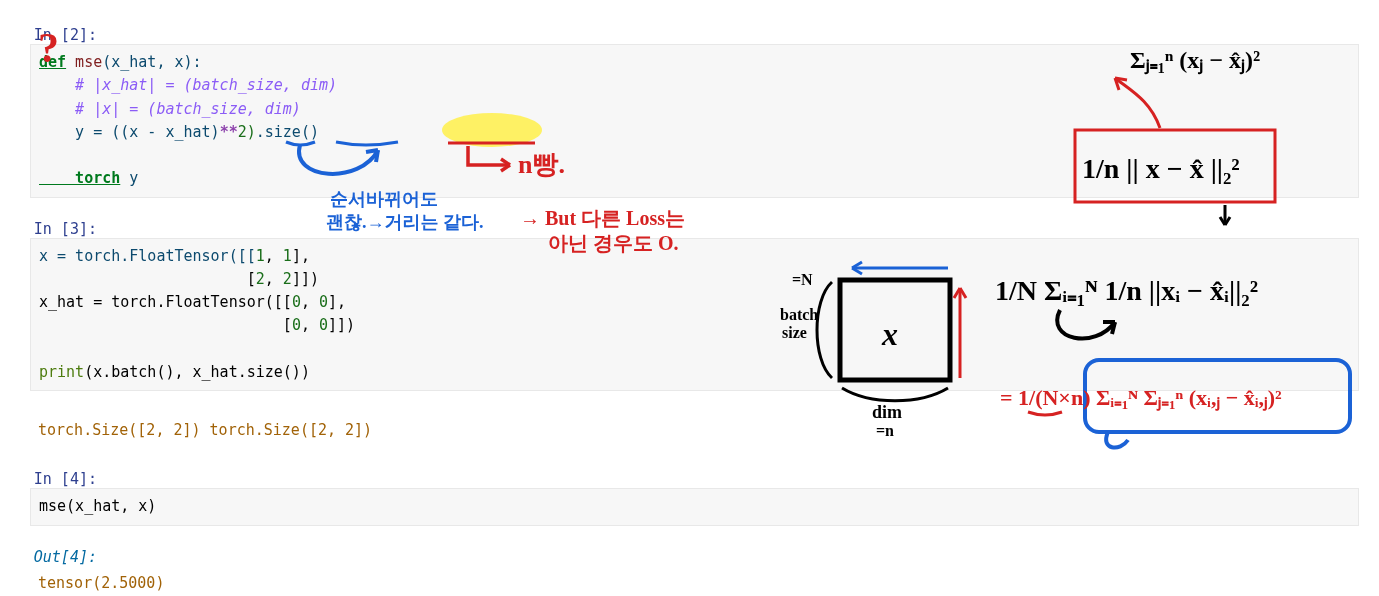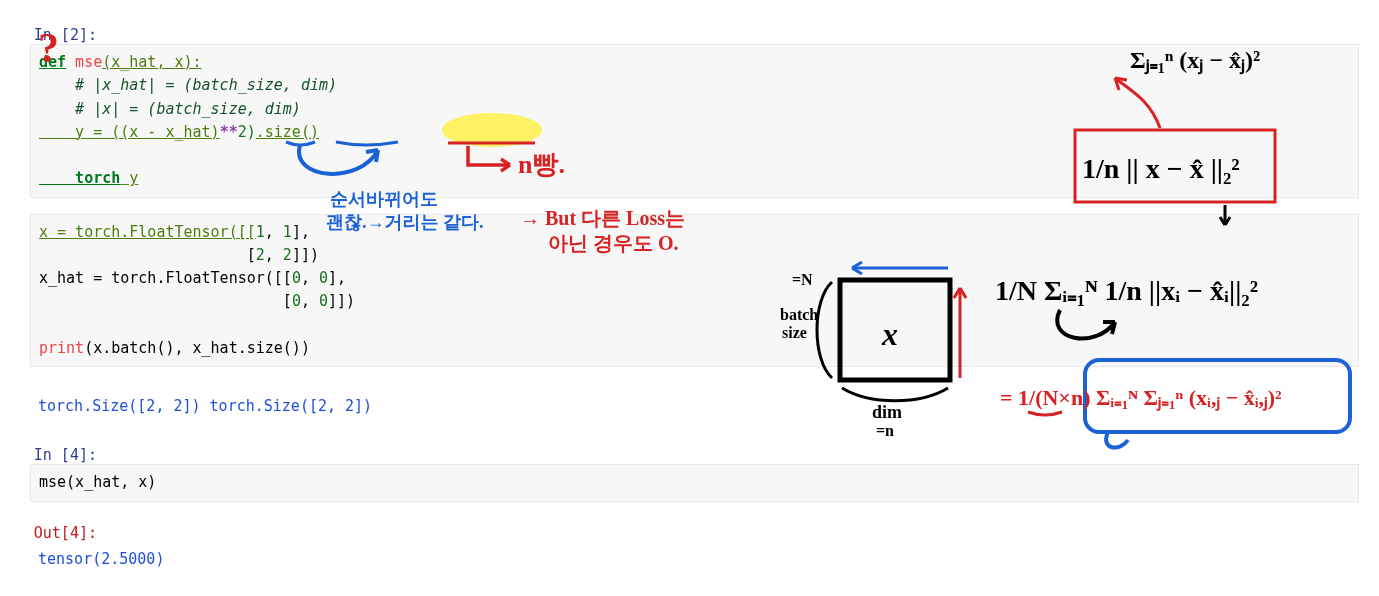--- a/index.html
+++ b/index.html
@@ -18,43 +18,43 @@
     flex-direction: column;
   }
   .prompt {
     width: 75px;
     flex-shrink: 0;
     text-align: right;
     padding: 6px 8px 0 0;
     font-family: "Consolas", monospace;
   }
   .prompt-in { color: #2e3f8f; }
-  .prompt-out { color: #b91c1c; }
+  .prompt-out { color: #0369a1; font-style: italic; }
   .code-area {
     flex: 1;
     background: #f7f7f7;
     border: 1px solid #e8e8e8;
     padding: 6px 8px;
     white-space: pre;
     line-height: 1.55;
   }
   .output-area {
     flex: 1;
     padding: 6px 8px;
     white-space: pre;
     line-height: 1.55;
-    color: #1d4ed8;
+    color: #a16207;
   }
   .kw { color: #007a1e; font-weight: bold; text-decoration: underline; }
-  .fn { color: #ef4444; }
-  .cmt { color: #14532d; font-style: italic; }
+  .fn { color: #7f1d1d; }
+  .cmt { color: #8b5cf6; font-style: italic; }
   .op { color: #8e44ad; font-weight: bold; }
   .num { color: #1a6e1a; }
-  .pr { color: #ef4444; }
-  .txt { color: #4d7c0f; text-decoration: underline; }
+  .pr { color: #4d7c0f; }
+  .txt { color: #0c4a6e; }
 
   
   .anno {
     position: absolute;
     top: 0; left: 0;
     pointer-events: none;
   }
   .anno text {
     font-family: "Comic Sans MS", "Segoe Script", cursive;
     font-weight: bold;
@@ -67,20 +67,21 @@
   <div class="prompt prompt-in">In [2]:</div>
   <div class="code-area"><span class="kw">def</span><span class="fn"> mse</span><span class="txt">(x_hat, x):</span>
 <span class="cmt">    # |x_hat| = (batch_size, dim)</span>
 <span class="cmt">    # |x| = (batch_size, dim)</span>
 <span class="txt">    y = ((x - x_hat)</span><span class="op">**</span><span class="num">2)</span><span class="txt">.size()</span>
 <span></span>
 <span class="kw">    torch</span><span class="txt"> y</span></div>
 </div>
 
 <div class="cell">
+  <div class="prompt prompt-in">In [3]:</div>
   <div class="code-area"><span class="txt">x = torch.FloatTensor([[</span><span class="num">1</span><span>, </span><span class="num">1</span><span>],</span>
 <span>                       [</span><span class="num">2</span><span>, </span><span class="num">2</span><span>]])</span>
 <span>x_hat = torch.FloatTensor([[</span><span class="num">0</span><span>, </span><span class="num">0</span><span>],</span>
 <span>                           [</span><span class="num">0</span><span>, </span><span class="num">0</span><span>]])</span>
 <span></span>
 <span class="pr">print</span><span>(x.batch(), x_hat.size())</span></div>
 </div>
 <div class="cell">
   <div class="prompt"></div>
   <div class="output-area">torch.Size([2, 2]) torch.Size([2, 2])</div>

